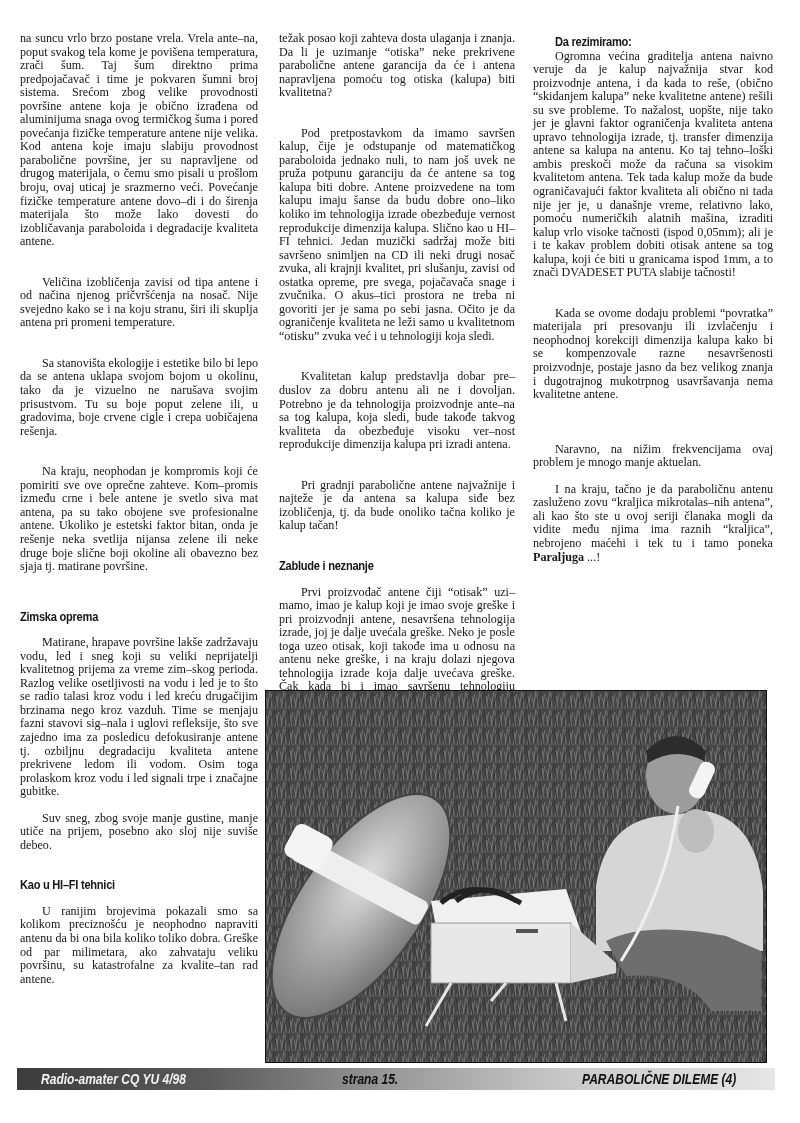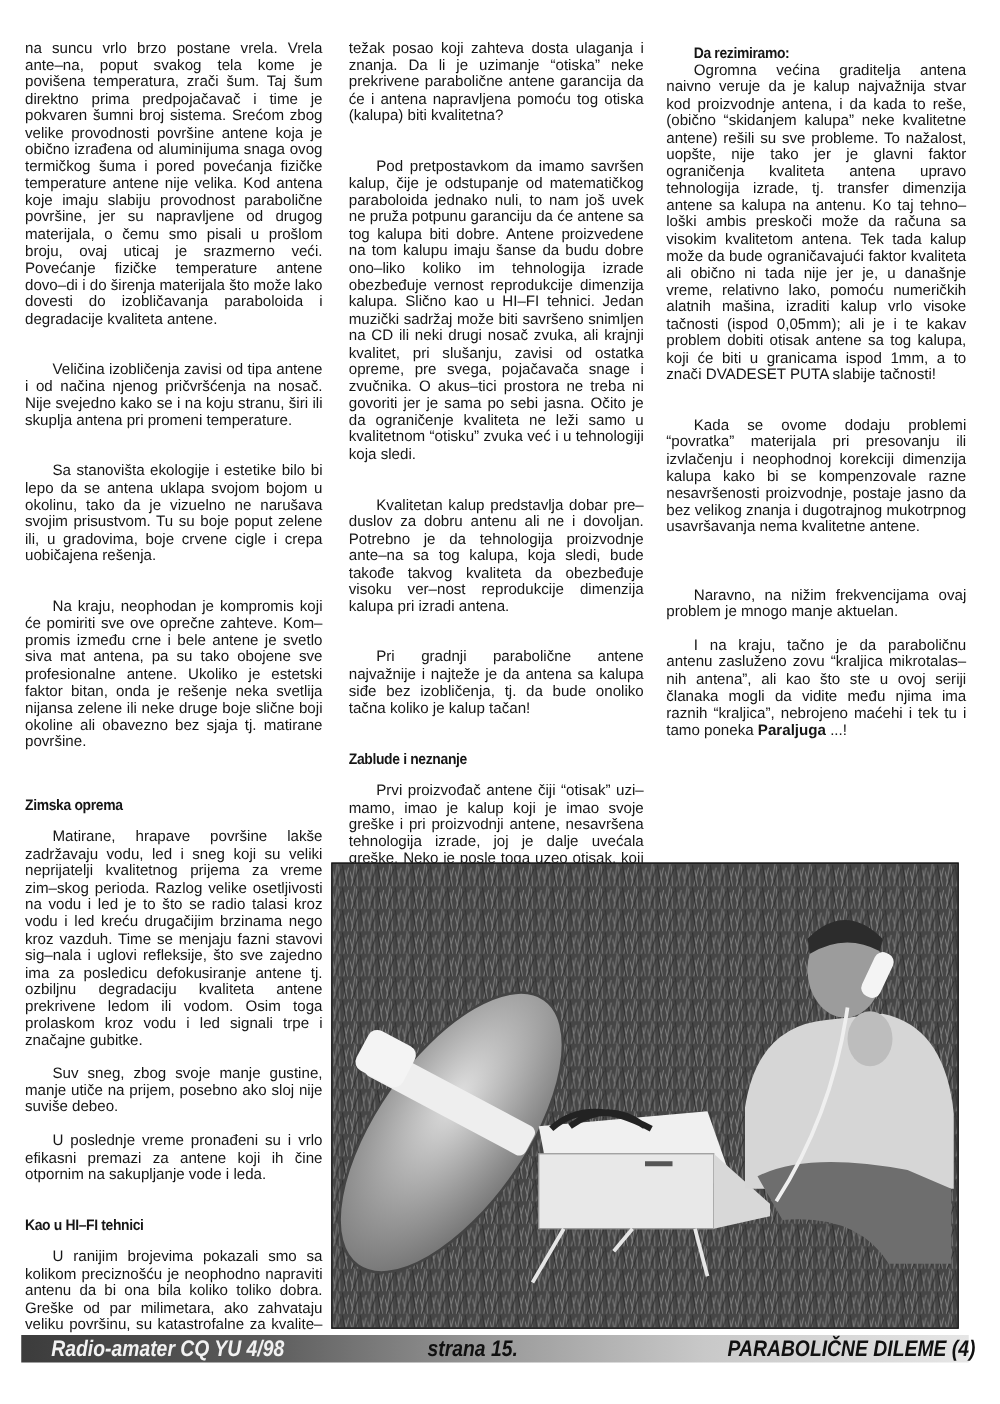--- a/index.html
+++ b/index.html
@@ -2,35 +2,35 @@
 <html><head>
 <meta charset="utf-8">
 <style>
   html, body { margin:0; padding:0; background:#ffffff; }
   body { width:800px; height:1123px; position:relative; overflow:hidden;
          font-family:"Liberation Sans", "DejaVu Sans", sans-serif; color:#161616; }
   .col { position:absolute; top:32px; font-size:12.1px; line-height:13.55px; text-align:justify; }
   #col1 { left:20px; width:238px; }
   #col2 { left:279px; width:236px; }
   #col3 { left:533px; width:240px; }
-  .col p { margin:0 0 13px 0; text-indent:22px; hyphens:manual; }
+  .col p { margin:0 0 13px 0; text-indent:22px; hyphens:manual;font-family:Liberation Serif, serif; }
   .col p.noindent { text-indent:0; }
   .col h3 { margin:0 0 12px 0; font-size:12.1px; font-weight:bold; letter-spacing:-0.3px; transform:scaleX(0.92); transform-origin:left; }
   .col h3.indented { margin-left:22px; margin-bottom:0; }
   .gap { height:14px; }
   .gap2 { height:24px; }
   b.brand { font-weight:bold; }
 
   #photo { position:absolute; left:265px; top:690px; width:500px; height:371px;
            border:1.5px solid #111; overflow:hidden; background:#4a4a4a; }
   #photo svg { display:block; }
 
   #footer { position:absolute; left:17px; top:1068px; width:758px; height:22px;
             background:linear-gradient(to right,#3c3c3c 0%,#5a5a5a 25%,#9a9a9a 50%,#c8c8c8 72%,#e6e6e6 100%);
-            font-style:italic; font-weight:bold; font-size:18px; line-height:22px;
+            font-style:italic; font-weight:bold; font-size:14px; line-height:22px;
             font-family:"Liberation Sans", sans-serif; }
   #footer span { position:absolute; top:0; transform:scaleX(0.86); transform-origin:left; white-space:nowrap; }
   #foot-left { left:24px; color:#f2f2f2; }
   #foot-mid { left:325px; color:#101010; }
   #foot-right { left:565px; color:#101010; }
 </style>
 </head>
 <body>
 
 <div id="col1" class="col">
@@ -38,21 +38,20 @@
   <div class="gap"></div>
   <p>Veličina izobličenja zavisi od tipa antene i od načina njenog pričvršćenja na nosač. Nije svejedno kako se i na koju stranu, širi ili skuplja antena pri promeni temperature.</p>
   <div class="gap"></div>
   <p>Sa stanovišta ekologije i estetike bilo bi lepo da se antena uklapa svojom bojom u okolinu, tako da je vizuelno ne narušava svojim prisustvom. Tu su boje poput zelene ili, u gradovima, boje crvene cigle i crepa uobičajena rešenja.</p>
   <div class="gap"></div>
   <p>Na kraju, neophodan je kompromis koji će pomiriti sve ove oprečne zahteve. Kom–promis između crne i bele antene je svetlo siva mat antena, pa su tako obojene sve profesionalne antene. Ukoliko je estetski faktor bitan, onda je rešenje neka svetlija nijansa zelene ili neke druge boje slične boji okoline ali obavezno bez sjaja tj. matirane površine.</p>
   <div class="gap2"></div>
   <h3>Zimska oprema</h3>
   <p>Matirane, hrapave površine lakše zadržavaju vodu, led i sneg koji su veliki neprijatelji kvalitetnog prijema za vreme zim–skog perioda. Razlog velike osetljivosti na vodu i led je to što se radio talasi kroz vodu i led kreću drugačijim brzinama nego kroz vazduh. Time se menjaju fazni stavovi sig–nala i uglovi refleksije, što sve zajedno ima za posledicu defokusiranje antene tj. ozbiljnu degradaciju kvaliteta antene prekrivene ledom ili vodom. Osim toga prolaskom kroz vodu i led signali trpe i značajne gubitke.</p>
   <p>Suv sneg, zbog svoje manje gustine, manje utiče na prijem, posebno ako sloj nije suviše debeo.</p>
-  <p>U poslednje vreme pronađeni su i vrlo efikasni premazi za antene koji ih čine otpornim na sakupljanje vode i leda.</p>
   <div class="gap"></div>
   <h3>Kao u HI–FI tehnici</h3>
   <p>U ranijim brojevima pokazali smo sa kolikom preciznošću je neophodno napraviti antenu da bi ona bila koliko toliko dobra. Greške od par milimetara, ako zahvataju veliku površinu, su katastrofalne za kvalite–tan rad antene.</p>
 
 </div>
 
 <div id="col2" class="col">
   <p class="noindent">težak posao koji zahteva dosta ulaganja i znanja. Da li je uzimanje “otiska” neke prekrivene parabolične antene garancija da će i antena napravljena pomoću tog otiska (kalupa) biti kvalitetna?</p>
   <div class="gap"></div>
   <p>Pod pretpostavkom da imamo savršen kalup, čije je odstupanje od matematičkog paraboloida jednako nuli, to nam još uvek ne pruža potpunu garanciju da će antene sa tog kalupa biti dobre. Antene proizvedene na tom kalupu imaju šanse da budu dobre ono–liko koliko im tehnologija izrade obezbeđuje vernost reprodukcije dimenzija kalupa. Slično kao u HI–FI tehnici. Jedan muzički sadržaj može biti savršeno snimljen na CD ili neki drugi nosač zvuka, ali krajnji kvalitet, pri slušanju, zavisi od ostatka opreme, pre svega, pojačavača snage i zvučnika. O akus–tici prostora ne treba ni govoriti jer je sama po sebi jasna. Očito je da ograničenje kvaliteta ne leži samo u kvalitetnom “otisku” zvuka već i u tehnologiji koja sledi.</p>

